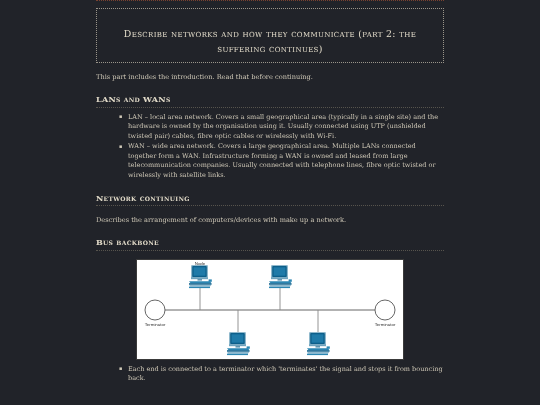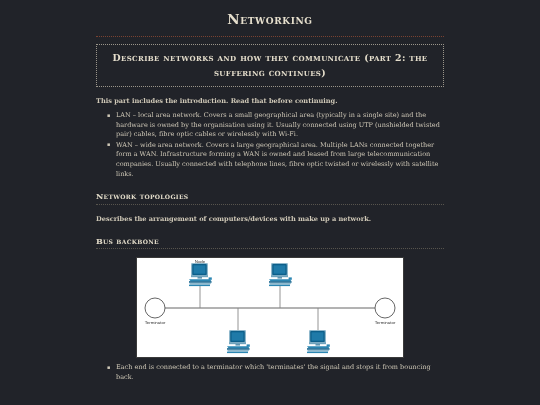--- a/index.html
+++ b/index.html
@@ -46,33 +46,33 @@
   }
   .section-banner {
     border: 1px dotted #9a958a;
     padding: 5px 7px 6px 7px;
     text-align: center;
     box-sizing: border-box;
   }
   .section-banner .banner-text {
     display: block;
     font-variant: small-caps;
-    font-weight: 700;
+    font-weight: 400;
     font-size: 9.4px;
     letter-spacing: 0.35px;
     line-height: 15px;
     color: #e4ddcb;
+    margin-top: 12px;
   }
   .para {
     font-size: 6.6px;
     line-height: 10px;
     color: #cfc8b7;
     margin: 9px 0 0 0;
     font-family: "DejaVu Serif", "Liberation Serif", serif;
-    font-weight: bold;
   }
   h2.heading {
     font-variant: small-caps;
     font-weight: 700;
     font-size: 8px;
     letter-spacing: 0.3px;
     color: #e2dbc9;
     margin: 12px 0 0 0;
     padding: 0 0 2.5px 0;
     border-bottom: 1px dotted #57544d;
@@ -80,21 +80,21 @@
   ul.bullets {
     margin: 5px 0 0 0;
     padding-left: 20px;
     list-style: none;
   }
   ul.bullets li {
     position: relative;
     font-size: 6.5px;
     line-height: 9.6px;
     color: #cfc8b7;
-    margin: 0 0 1px 0;
+    margin: 0 0 1px 12px;
   }
   ul.bullets li:before {
     content: "\25AA";
     position: absolute;
     left: -9px;
     top: -0.5px;
     font-size: 5px;
     color: #cfc8b7;
   }
   .diagram-wrap {
@@ -110,38 +110,38 @@
     box-sizing: border-box;
     position: relative;
   }
   .diagram svg { display: block; }
 </style>
 </head>
 <body>
 
 <div class="page">
 
-  <h1 class="doc-title">Networking</h1>
 
   <div class="content">
 
     <hr class="rule-red">
 
     <div class="section-banner">
       <span class="banner-text">Describe networks and how they communicate (part 2: the suffering continues)</span>
     </div>
 
     <p class="para">This part includes the introduction. Read that before continuing.</p>
 
+    <h2 class="heading">LANs and WANs</h2>
     <ul class="bullets">
       <li>LAN – local area network. Covers a small geographical area (typically in a single site) and the hardware is owned by the organisation using it. Usually connected using UTP (unshielded twisted pair) cables, fibre optic cables or wirelessly with Wi-Fi.</li>
       <li>WAN – wide area network. Covers a large geographical area. Multiple LANs connected together form a WAN. Infrastructure forming a WAN is owned and leased from large telecommunication companies. Usually connected with telephone lines, fibre optic twisted or wirelessly with satellite links.</li>
     </ul>
 
-    <h2 class="heading">Network topologies</h2>
+    <h2 class="heading">Network continuing</h2>
     <p class="para">Describes the arrangement of computers/devices with make up a network.</p>
 
     <h2 class="heading">Bus backbone</h2>
 
     <div class="diagram-wrap">
       <div class="diagram">
         <svg width="266" height="99" viewBox="0 0 266 99" xmlns="http://www.w3.org/2000/svg">
           <defs>
             <g id="pc">
 

